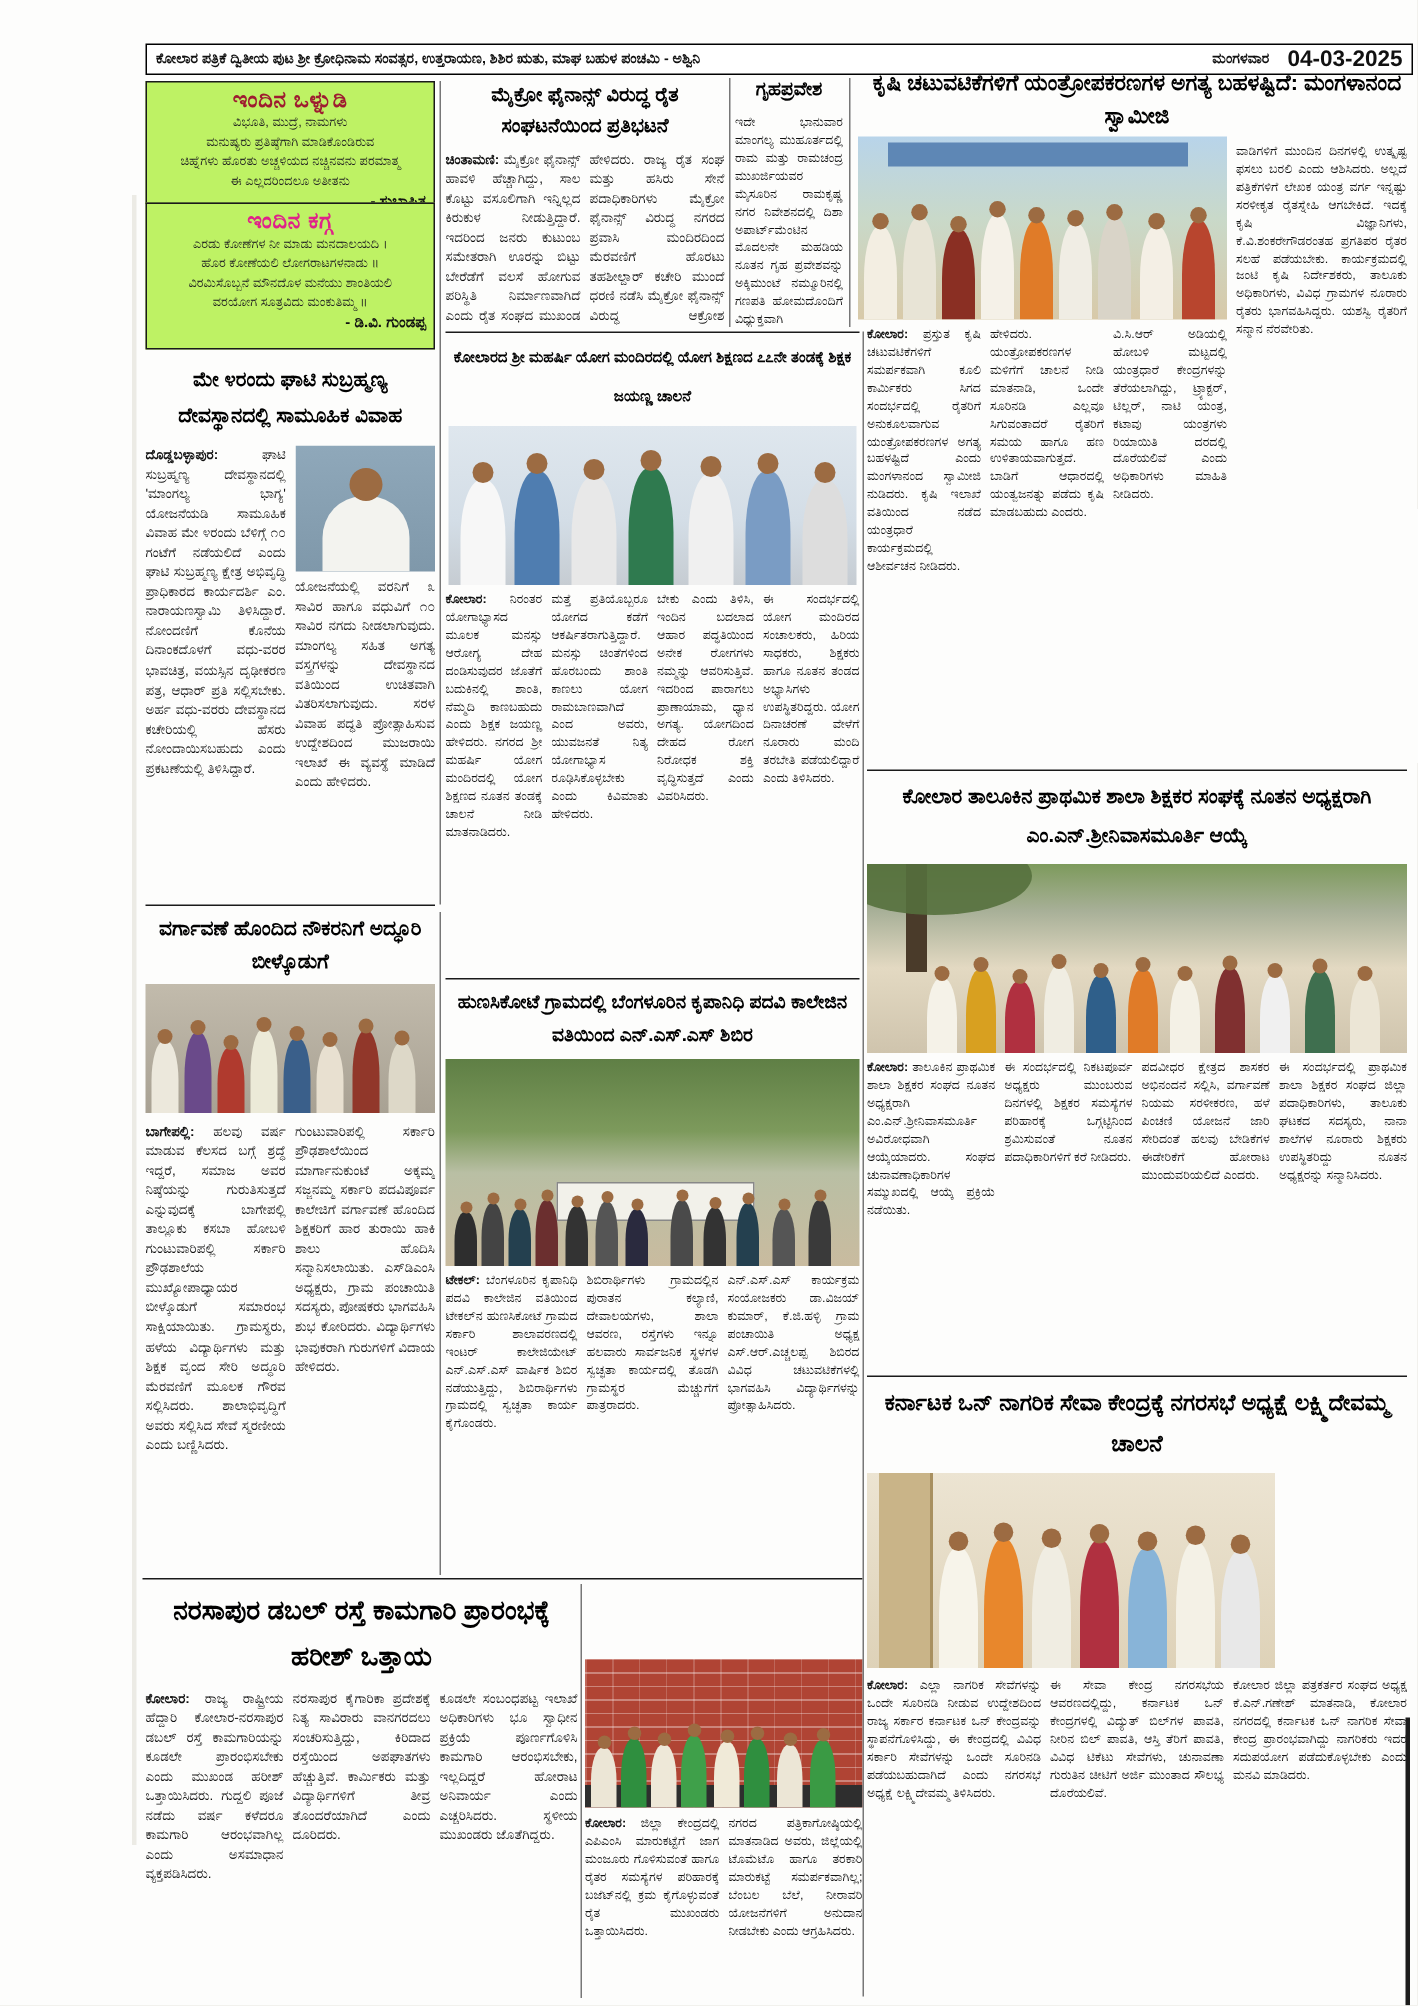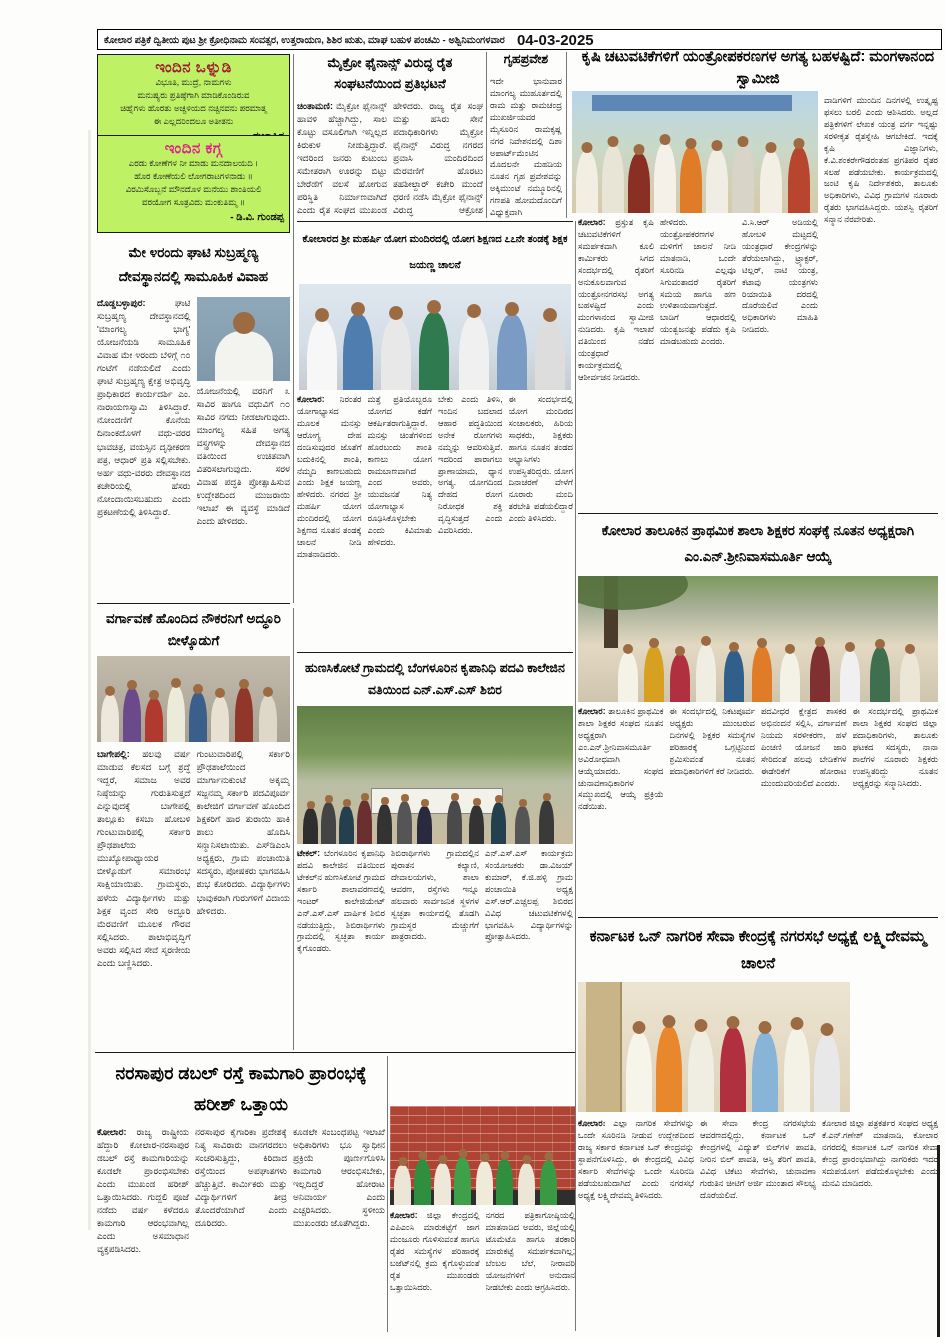--- a/index.html
+++ b/index.html
@@ -1,20 +1,20 @@
 <!DOCTYPE html>
 <html><head>
 <meta charset="utf-8">
 <style>
   html,body{margin:0;padding:0;background:#e9e7e2;}
   .page{position:relative;width:945px;height:1337px;background:#fdfdfc;overflow:hidden;
         font-family:"Liberation Sans","DejaVu Sans",sans-serif;color:#111;}
   .abs{position:absolute;}
   
-  .mast{border:1.5px solid #000;display:flex;justify-content:flex-start;align-items:center;
+  .mast{border:1.5px solid #000;display:flex;justify-content:space-between;align-items:center;
         padding:0 6px;font-size:9.5px;font-weight:bold;background:#fff;white-space:nowrap;overflow:hidden;}
   .mast .date{font-size:15px;font-weight:800;margin-left:12px;}
   .mast .right{display:flex;align-items:center;}
   
   .box{border:1.6px solid #1a1a1a;background:#bef264;text-align:center;padding:3px 5px;box-sizing:border-box;}
   .box .ttl{font-weight:800;font-size:15px;letter-spacing:.5px;}
   .box .ln{font-size:8.6px;line-height:1.5;color:#222;}
   .box .sig{font-size:10px;font-weight:bold;text-align:right;margin-top:2px;}
   
   .hl{font-weight:800;text-align:center;color:#000;}
@@ -158,21 +158,21 @@
       <span class="p" style="left: 30px; width: 22px; height: 68px; background: rgb(232, 228, 214); --hd: 11px;"></span>
       <span class="p" style="left: 56px; width: 22px; height: 60px; background: rgb(138, 47, 35); --hd: 11px;"></span>
       <span class="p" style="left: 82px; width: 22px; height: 70px; background: rgb(245, 241, 232); --hd: 11px;"></span>
       <span class="p" style="left: 108px; width: 22px; height: 66px; background: rgb(224, 123, 40); --hd: 11px;"></span>
       <span class="p" style="left: 134px; width: 22px; height: 64px; background: rgb(240, 237, 228); --hd: 11px;"></span>
       <span class="p" style="left: 160px; width: 22px; height: 68px; background: rgb(217, 212, 200); --hd: 11px;"></span>
       <span class="p" style="left: 188px; width: 22px; height: 62px; background: rgb(244, 239, 229); --hd: 11px;"></span>
       <span class="p" style="left: 216px; width: 22px; height: 66px; background: rgb(184, 69, 46); --hd: 11px;"></span>
     </div>
   <div class="abs cols small" style="left:578px;top:217px;width:240px;height:290px;">
-    <div class="col"><b class="dl">ಕೋಲಾರ:</b> <span>ಪ್ರಸ್ತುತ ಕೃಷಿ ಚಟುವಟಿಕೆಗಳಿಗೆ ಸಮರ್ಪಕವಾಗಿ ಕೂಲಿ ಕಾರ್ಮಿಕರು ಸಿಗದ ಸಂದರ್ಭದಲ್ಲಿ ರೈತರಿಗೆ ಅನುಕೂಲವಾಗುವ ಯಂತ್ರೋನಗರಸಭ ಅಗತ್ಯ ಬಹಳಷ್ಟಿದೆ ಎಂದು ಮಂಗಳಾನಂದ ಸ್ವಾಮೀಜಿ ನುಡಿದರು. ಕೃಷಿ ಇಲಾಖೆ ವತಿಯಿಂದ ನಡೆದ ಯಂತ್ರಧಾರೆ ಕಾರ್ಯಕ್ರಮದಲ್ಲಿ ಆಶೀರ್ವಚನ ನೀಡಿದರು.</span></div>
+    <div class="col"><b class="dl">ಕೋಲಾರ:</b> <span>ಪ್ರಸ್ತುತ ಕೃಷಿ ಚಟುವಟಿಕೆಗಳಿಗೆ ಸಮರ್ಪಕವಾಗಿ ಕೂಲಿ ಕಾರ್ಮಿಕರು ಸಿಗದ ಸಂದರ್ಭದಲ್ಲಿ ರೈತರಿಗೆ ಅನುಕೂಲವಾಗುವ ಯಂತ್ರೋಪಕರಣಗಳ ಅಗತ್ಯ ಬಹಳಷ್ಟಿದೆ ಎಂದು ಮಂಗಳಾನಂದ ಸ್ವಾಮೀಜಿ ನುಡಿದರು. ಕೃಷಿ ಇಲಾಖೆ ವತಿಯಿಂದ ನಡೆದ ಯಂತ್ರಧಾರೆ ಕಾರ್ಯಕ್ರಮದಲ್ಲಿ ಆಶೀರ್ವಚನ ನೀಡಿದರು.</span></div>
     <div class="col"><span>ಹೇಳಿದರು. ಯಂತ್ರೋಪಕರಣಗಳ ಮಳಿಗೆಗೆ ಚಾಲನೆ ನೀಡಿ ಮಾತನಾಡಿ, ಒಂದೇ ಸೂರಿನಡಿ ಎಲ್ಲವೂ ಸಿಗುವಂತಾದರೆ ರೈತರಿಗೆ ಸಮಯ ಹಾಗೂ ಹಣ ಉಳಿತಾಯವಾಗುತ್ತದೆ. ಬಾಡಿಗೆ ಆಧಾರದಲ್ಲಿ ಯಂತ್ವಜನತ್ನು ಪಡೆದು ಕೃಷಿ ಮಾಡಬಹುದು ಎಂದರು.</span></div>
     <div class="col"><span>ವಿ.ಸಿ.ಆರ್ ಅಡಿಯಲ್ಲಿ ಹೋಬಳಿ ಮಟ್ಟದಲ್ಲಿ ಯಂತ್ರಧಾರೆ ಕೇಂದ್ರಗಳನ್ನು ತೆರೆಯಲಾಗಿದ್ದು, ಟ್ರ್ಯಾಕ್ಟರ್, ಟಿಲ್ಲರ್, ನಾಟಿ ಯಂತ್ರ, ಕಟಾವು ಯಂತ್ರಗಳು ರಿಯಾಯಿತಿ ದರದಲ್ಲಿ ದೊರೆಯಲಿವೆ ಎಂದು ಅಧಿಕಾರಿಗಳು ಮಾಹಿತಿ ನೀಡಿದರು.</span></div>
   </div>
   <div class="abs small" style="left:824px;top:95px;width:114px;height:412px;">
     <div class="col" style="height:412px;">ವಾಡಿಗಳಿಗೆ ಮುಂದಿನ ದಿನಗಳಲ್ಲಿ ಉತ್ಕೃಷ್ಟ ಫಸಲು ಬರಲಿ ಎಂದು ಆಶಿಸಿದರು. ಅಲ್ಲದೆ ಪತ್ರಿಕೆಗಳಿಗೆ ಲೇಖಕ ಯಂತ್ರ ವರ್ಗ ಇನ್ನಷ್ಟು ಸರಳೀಕೃತ ರೈತಸ್ನೇಹಿ ಆಗಬೇಕಿದೆ. ಇದಕ್ಕೆ ಕೃಷಿ ವಿಜ್ಞಾನಿಗಳು, ಕೆ.ವಿ.ಶಂಕರೇಗೌಡರಂತಹ ಪ್ರಗತಿಪರ ರೈತರ ಸಲಹೆ ಪಡೆಯಬೇಕು. ಕಾರ್ಯಕ್ರಮದಲ್ಲಿ ಜಂಟಿ ಕೃಷಿ ನಿರ್ದೇಶಕರು, ತಾಲೂಕು ಅಧಿಕಾರಿಗಳು, ವಿವಿಧ ಗ್ರಾಮಗಳ ನೂರಾರು ರೈತರು ಭಾಗವಹಿಸಿದ್ದರು. ಯಶಸ್ವಿ ರೈತರಿಗೆ ಸನ್ಮಾನ ನೆರವೇರಿತು.</div>
   </div>
 
   <div class="abs hr" style="left:578px;top:513px;width:360px;"></div>
   <div class="abs hl" style="left:578px;top:518px;width:360px;font-size:13.5px;line-height:26px;">ಕೋಲಾರ ತಾಲೂಕಿನ ಪ್ರಾಥಮಿಕ ಶಾಲಾ ಶಿಕ್ಷಕರ ಸಂಘಕ್ಕೆ ನೂತನ ಅಧ್ಯಕ್ಷರಾಗಿ ಎಂ.ಎನ್.ಶ್ರೀನಿವಾಸಮೂರ್ತಿ ಆಯ್ಕೆ</div>
   <div class="abs ph" style="left:578px;top:576px;width:360px;height:126px;background:linear-gradient(180deg,#7d9a5c 0%,#a8b098 25%,#e3d9c2 55%,#cfc4ad 100%);">
@@ -202,21 +202,21 @@
   <div class="abs ph" style="left:578px;top:982px;width:272px;height:130px;background:linear-gradient(180deg,#ece4d2,#ded2b8);">
     <span class="acc" style="left:8px;top:0;width:34px;height:130px;background:#c9b488;border-right:2px solid #a89060;"></span>
   <span class="p" style="left: 48px; width: 26px; height: 80px; background: rgb(247, 244, 234); --hd: 13px;"></span>
       <span class="p" style="left: 78px; width: 26px; height: 86px; background: rgb(232, 135, 44); --hd: 13px;"></span>
       <span class="p" style="left: 110px; width: 26px; height: 82px; background: rgb(240, 237, 226); --hd: 13px;"></span>
       <span class="p" style="left: 142px; width: 26px; height: 85px; background: rgb(176, 48, 64); --hd: 13px;"></span>
       <span class="p" style="left: 174px; width: 26px; height: 80px; background: rgb(136, 180, 216); --hd: 13px;"></span>
       <span class="p" style="left: 206px; width: 26px; height: 84px; background: rgb(244, 241, 230); --hd: 13px;"></span>
       <span class="p" style="left: 236px; width: 26px; height: 78px; background: rgb(232, 232, 232); --hd: 13px;"></span>
     </div>
-  <div class="abs cols small" style="left:578px;top:1118px;width:360px;height:214px;font-family:Liberation Serif, serif;">
+  <div class="abs cols small" style="left:578px;top:1118px;width:360px;height:214px;">
     <div class="col"><b class="dl">ಕೋಲಾರ:</b> <span>ಎಲ್ಲಾ ನಾಗರಿಕ ಸೇವೆಗಳನ್ನು ಒಂದೇ ಸೂರಿನಡಿ ನೀಡುವ ಉದ್ದೇಶದಿಂದ ರಾಜ್ಯ ಸರ್ಕಾರ ಕರ್ನಾಟಕ ಒನ್ ಕೇಂದ್ರವನ್ನು ಸ್ಥಾಪನೆಗೊಳಿಸಿದ್ದು, ಈ ಕೇಂದ್ರದಲ್ಲಿ ವಿವಿಧ ಸರ್ಕಾರಿ ಸೇವೆಗಳನ್ನು ಒಂದೇ ಸೂರಿನಡಿ ಪಡೆಯಬಹುದಾಗಿದೆ ಎಂದು ನಗರಸಭೆ ಅಧ್ಯಕ್ಷೆ ಲಕ್ಷ್ಮಿದೇವಮ್ಮ ತಿಳಿಸಿದರು.</span></div>
     <div class="col"><span>ಈ ಸೇವಾ ಕೇಂದ್ರ ನಗರಸಭೆಯ ಆವರಣದಲ್ಲಿದ್ದು, ಕರ್ನಾಟಕ ಒನ್ ಕೇಂದ್ರಗಳಲ್ಲಿ ವಿದ್ಯುತ್ ಬಿಲ್‌ಗಳ ಪಾವತಿ, ನೀರಿನ ಬಿಲ್ ಪಾವತಿ, ಆಸ್ತಿ ತೆರಿಗೆ ಪಾವತಿ, ವಿವಿಧ ಟಿಕೆಟು ಸೇವೆಗಳು, ಚುನಾವಣಾ ಗುರುತಿನ ಚೀಟಿಗೆ ಅರ್ಜಿ ಮುಂತಾದ ಸೌಲಭ್ಯ ದೊರೆಯಲಿವೆ.</span></div>
     <div class="col"><span>ಕೋಲಾರ ಜಿಲ್ಲಾ ಪತ್ರಕರ್ತರ ಸಂಘದ ಅಧ್ಯಕ್ಷ ಕೆ.ಎನ್.ಗಣೇಶ್ ಮಾತನಾಡಿ, ಕೋಲಾರ ನಗರದಲ್ಲಿ ಕರ್ನಾಟಕ ಒನ್ ನಾಗರಿಕ ಸೇವಾ ಕೇಂದ್ರ ಪ್ರಾರಂಭವಾಗಿದ್ದು ನಾಗರಿಕರು ಇದರ ಸದುಪಯೋಗ ಪಡೆದುಕೊಳ್ಳಬೇಕು ಎಂದು ಮನವಿ ಮಾಡಿದರು.</span></div>
   </div>
 
   <div class="abs hr" style="left:95px;top:1052px;width:480px;"></div>
   <div class="abs hl" style="left:97px;top:1058px;width:288px;font-size:17.5px;line-height:31px;">ನರಸಾಪುರ ಡಬಲ್ ರಸ್ತೆ ಕಾಮಗಾರಿ ಪ್ರಾರಂಭಕ್ಕೆ ಹರೀಶ್ ಒತ್ತಾಯ</div>
   <div class="abs cols" style="left:97px;top:1126px;width:288px;height:204px;">
     <div class="col"><b class="dl">ಕೋಲಾರ:</b> <span>ರಾಜ್ಯ ರಾಷ್ಟ್ರೀಯ ಹೆದ್ದಾರಿ ಕೋಲಾರ-ನರಸಾಪುರ ಡಬಲ್ ರಸ್ತೆ ಕಾಮಗಾರಿಯನ್ನು ಕೂಡಲೇ ಪ್ರಾರಂಭಿಸಬೇಕು ಎಂದು ಮುಖಂಡ ಹರೀಶ್ ಒತ್ತಾಯಿಸಿದರು. ಗುದ್ದಲಿ ಪೂಜೆ ನಡೆದು ವರ್ಷ ಕಳೆದರೂ ಕಾಮಗಾರಿ ಆರಂಭವಾಗಿಲ್ಲ ಎಂದು ಅಸಮಾಧಾನ ವ್ಯಕ್ತಪಡಿಸಿದರು.</span></div>
     <div class="col"><span>ನರಸಾಪುರ ಕೈಗಾರಿಕಾ ಪ್ರದೇಶಕ್ಕೆ ನಿತ್ಯ ಸಾವಿರಾರು ವಾನಗರದಲು ಸಂಚರಿಸುತ್ತಿದ್ದು, ಕಿರಿದಾದ ರಸ್ತೆಯಿಂದ ಅಪಘಾತಗಳು ಹೆಚ್ಚುತ್ತಿವೆ. ಕಾರ್ಮಿಕರು ಮತ್ತು ವಿದ್ಯಾರ್ಥಿಗಳಿಗೆ ತೀವ್ರ ತೊಂದರೆಯಾಗಿದೆ ಎಂದು ದೂರಿದರು.</span></div>

